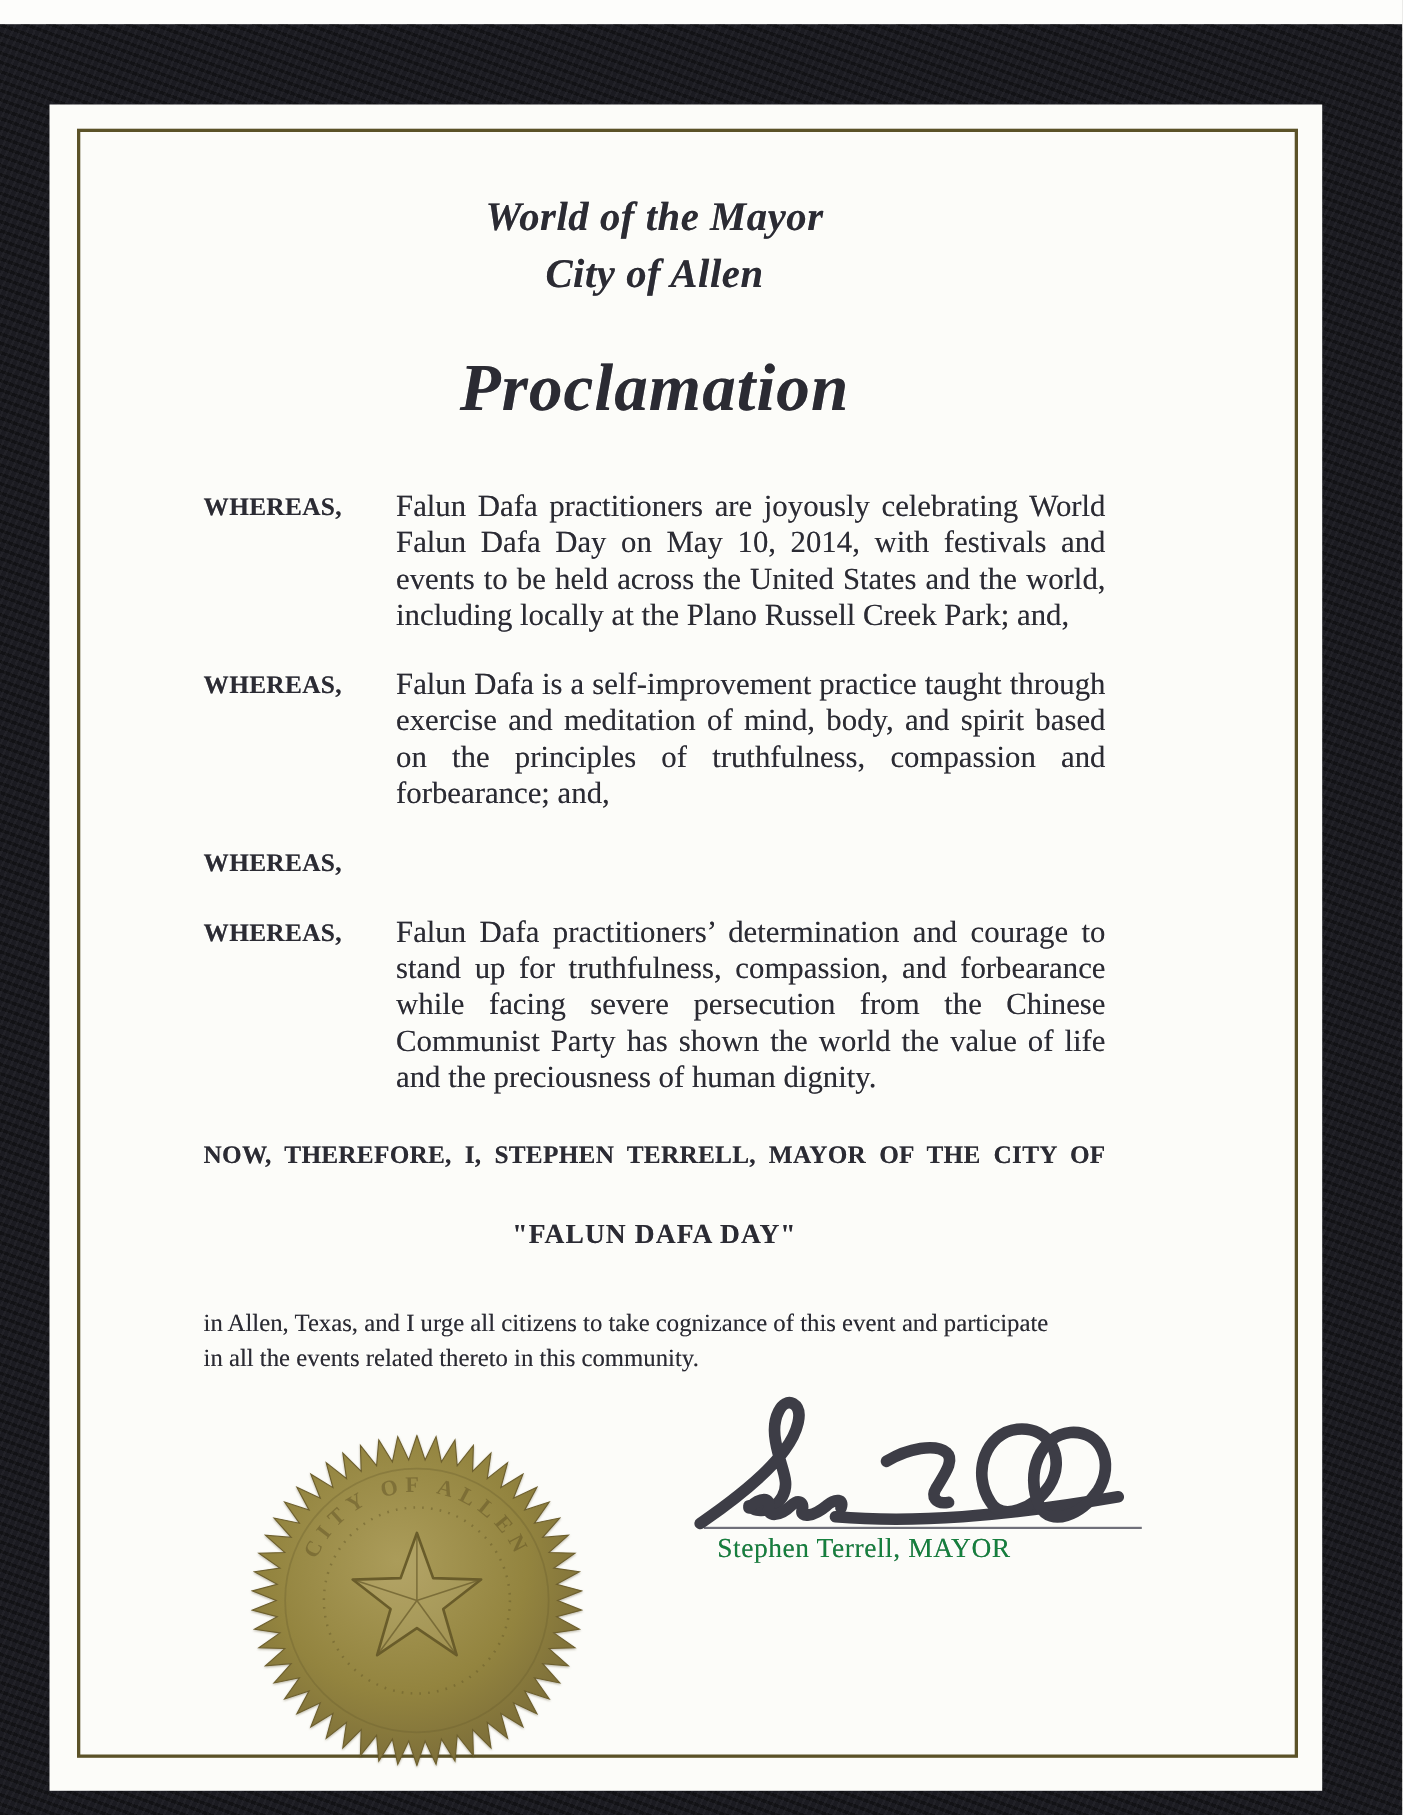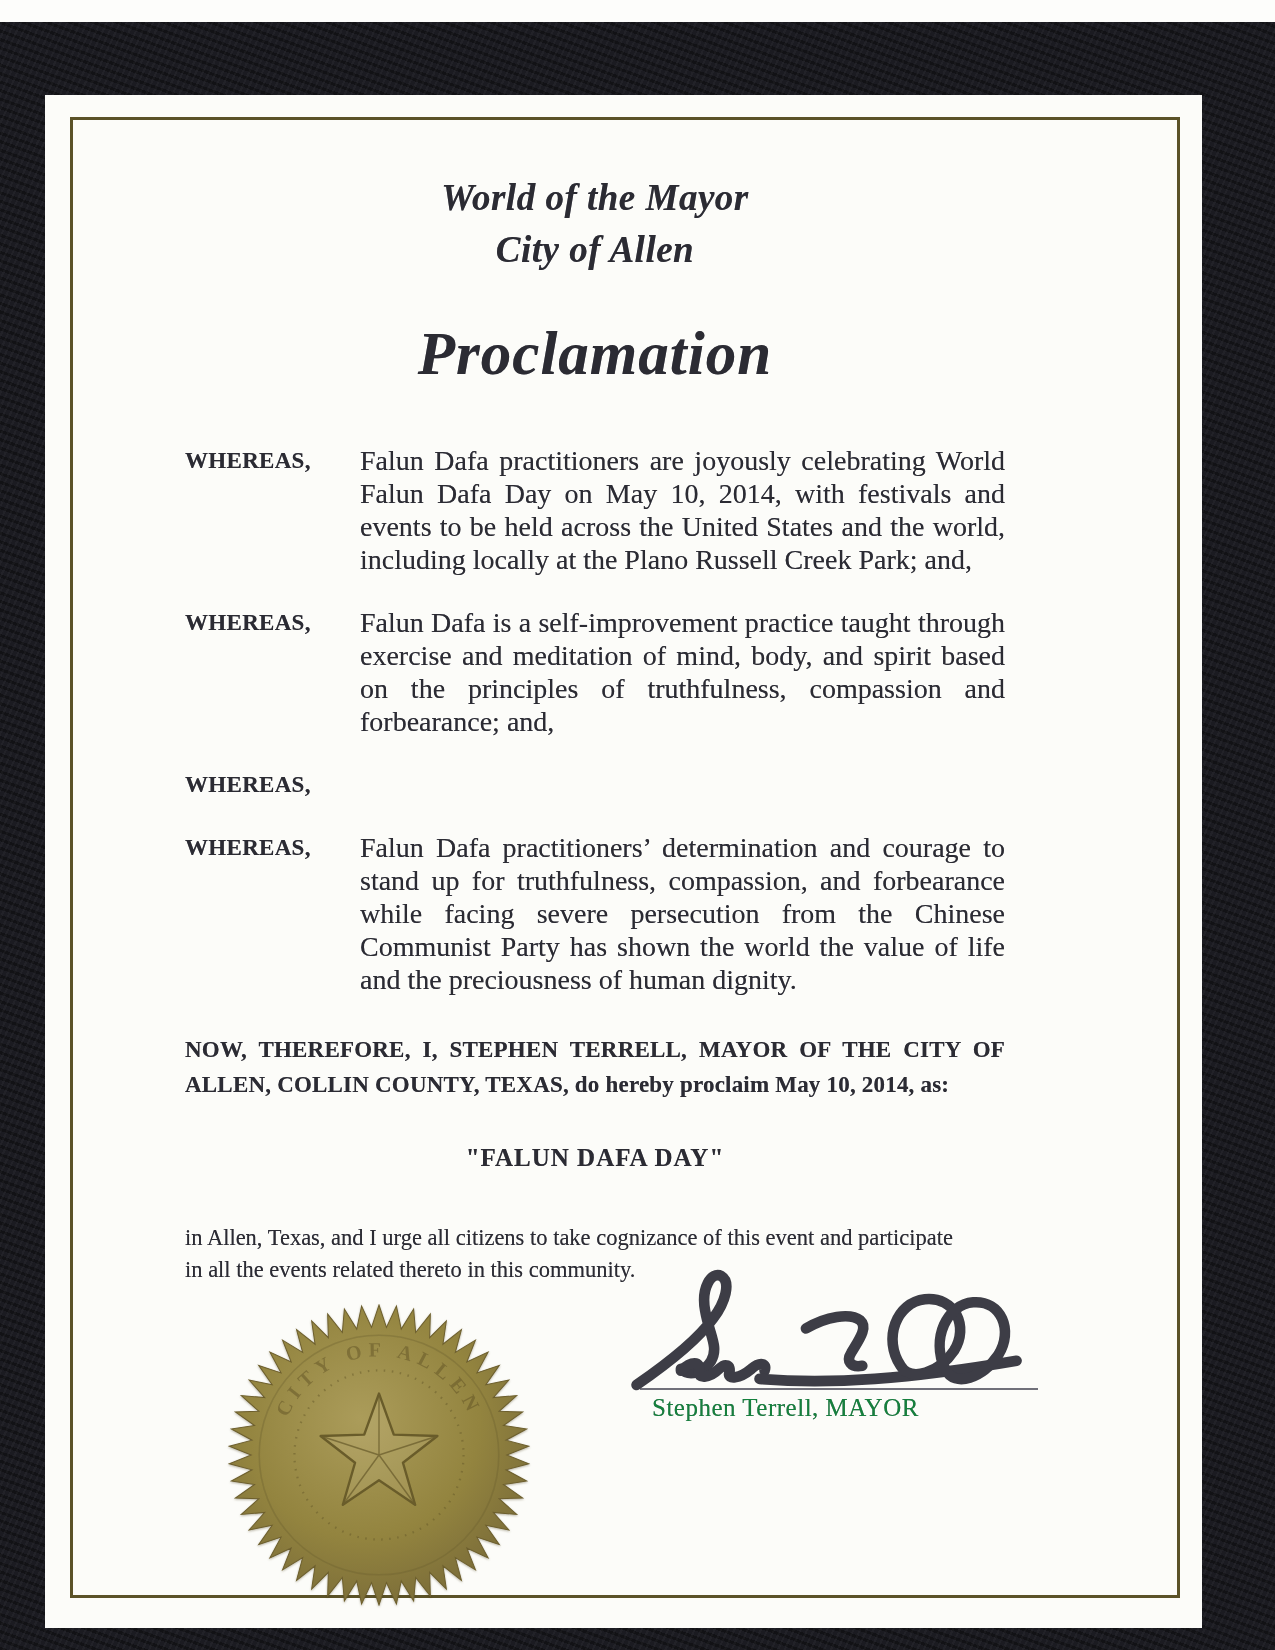--- a/index.html
+++ b/index.html
@@ -126,21 +126,20 @@
               <div class="wlabel">WHEREAS,</div>
             </div>
             <div class="wrow">
               <div class="wlabel">WHEREAS,</div>
               <p class="wtext">Falun Dafa practitioners’ determination and courage to stand up for truthfulness, compassion, and forbearance while facing severe persecution from the Chinese Communist Party has shown the world the value of life and the preciousness of human dignity.</p>
             </div>
           </div>
 
           <div class="now">
             <div class="l1">NOW, THEREFORE, I, STEPHEN TERRELL, MAYOR OF THE CITY OF</div>
-            <div class="l2">ALLEN, COLLIN COUNTY, TEXAS, do hereby proclaim May 10, 2014, as:</div>
           </div>
 
           <div class="day">"FALUN DAFA DAY"</div>
 
           <div class="closing">
             <div>in Allen, Texas, and I urge all citizens to take cognizance of this event and participate</div>
             <div>in all the events related thereto in this community.</div>
           </div>
 
         </div>

